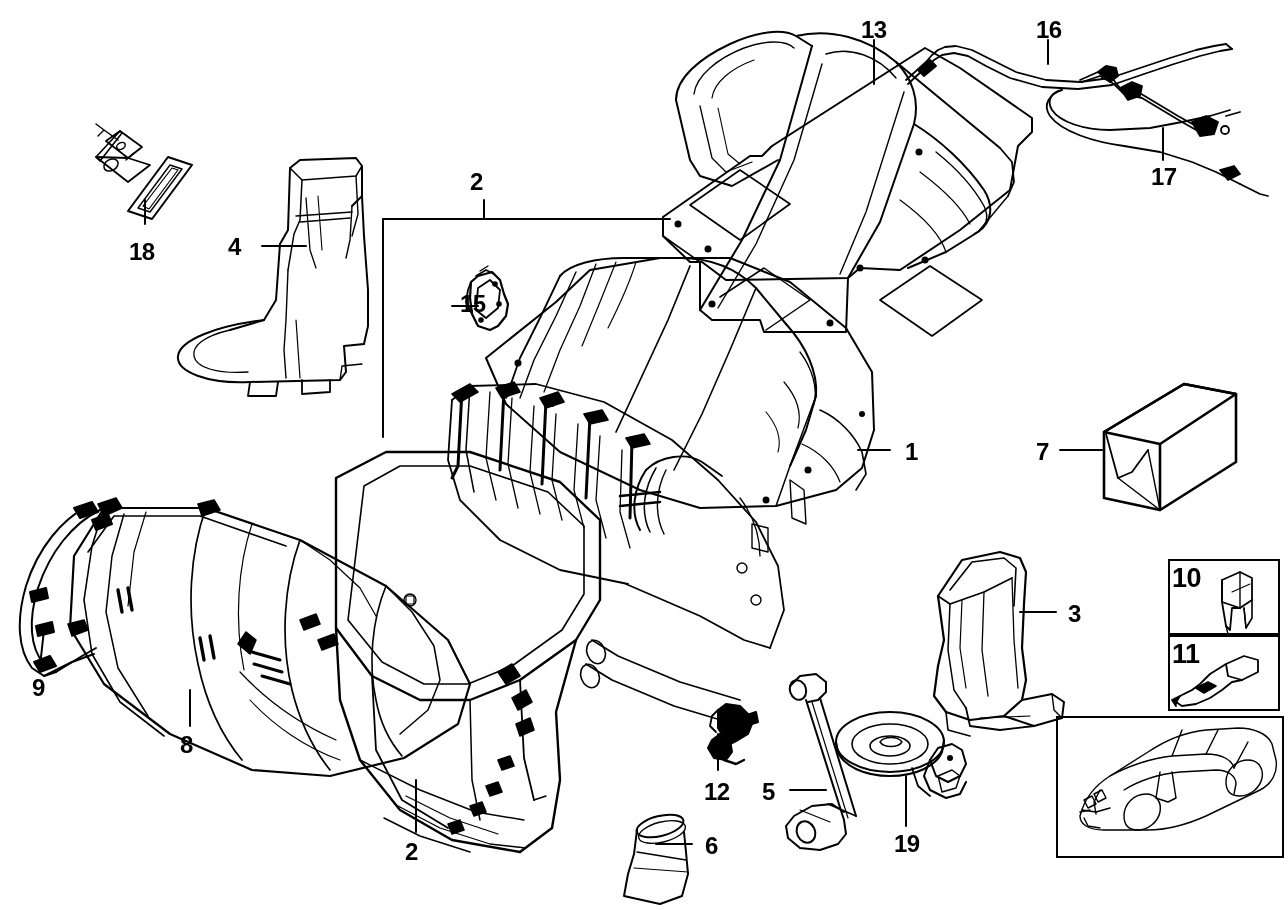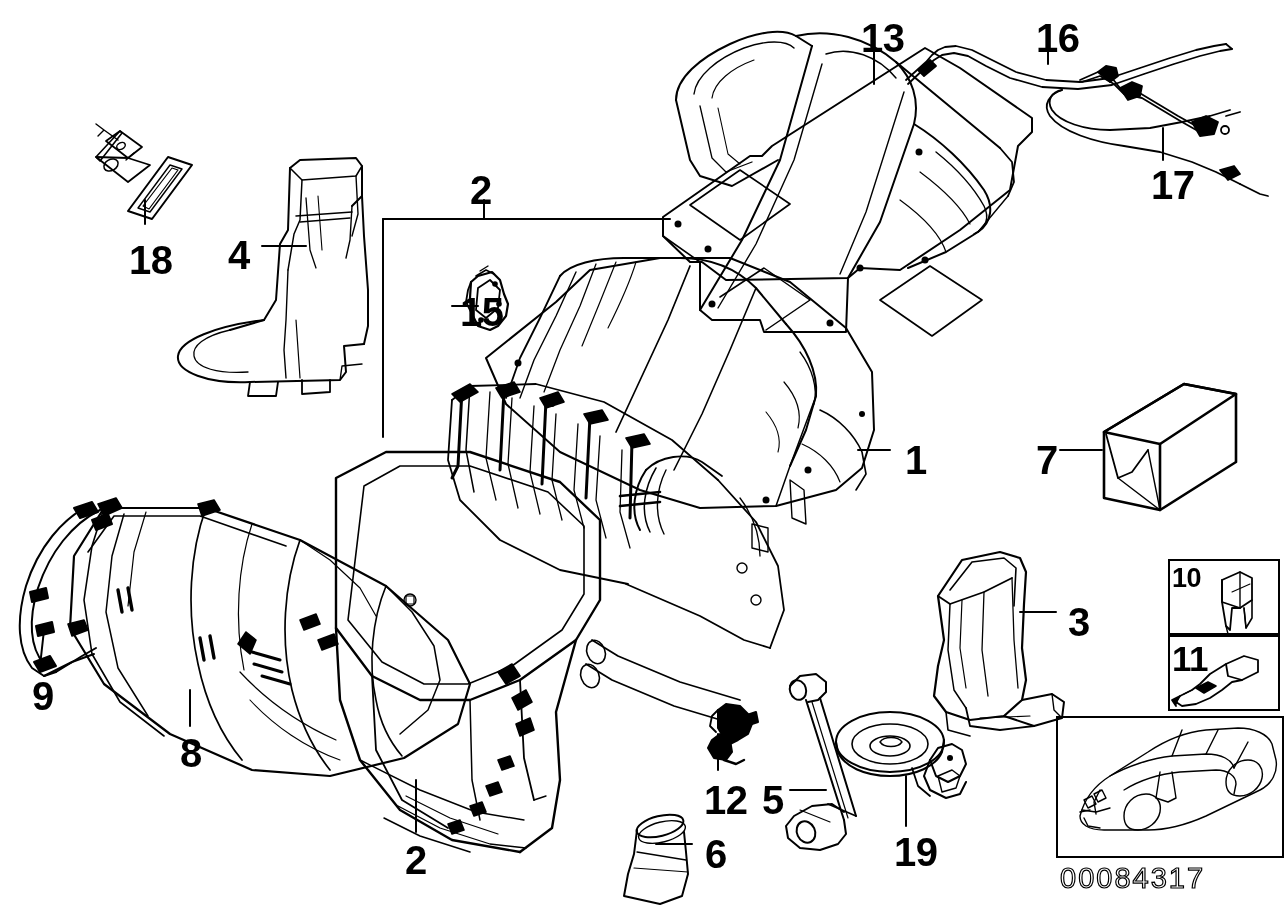--- a/index.html
+++ b/index.html
@@ -3,21 +3,21 @@
 <meta charset="utf-8">
 <title>Parts Diagram</title>
 <style>
   html,body{margin:0;padding:0;background:#ffffff;}
   body{width:1288px;height:910px;overflow:hidden;
        font-family:"Liberation Sans","DejaVu Sans",sans-serif;}
   #stage{position:relative;width:1288px;height:910px;background:#fff;}
   #stage svg{position:absolute;left:0;top:0;}
   .callout{position:absolute;font-weight:bold;color:#000;
            font-family:"Liberation Sans","DejaVu Sans",sans-serif;
-           font-size:40px;line-height:1;letter-spacing:-0.5px;
+           font-size:24px;line-height:1;letter-spacing:-0.5px;
            white-space:nowrap;user-select:none;}
   .partnum{position:absolute;font-size:29px;color:#000;
            font-family:"Liberation Sans","DejaVu Sans",sans-serif;
            letter-spacing:2px;
            -webkit-text-stroke:1.2px #000; color:transparent;}
   .insetbox{position:absolute;border:2px solid #000;box-sizing:border-box;}
 </style>
 </head>
 <body>
 
@@ -447,25 +447,24 @@
 <div class="callout" style="left:905px;top:440px;">1</div>
 <div class="callout" style="left:405px;top:840px;">2</div>
 <div class="callout" style="left:1068px;top:602px;">3</div>
 <div class="callout" style="left:228px;top:235px;">4</div>
 <div class="callout" style="left:762px;top:780px;">5</div>
 <div class="callout" style="left:705px;top:834px;">6</div>
 <div class="callout" style="left:1036px;top:440px;">7</div>
 <div class="callout" style="left:180px;top:733px;">8</div>
 <div class="callout" style="left:32px;top:676px;">9</div>
 <div class="callout" style="left:1172px;top:565px;font-size:27px;text-align:center;">10</div>
-<div class="callout" style="left:1172px;top:641px;font-size:35px;">11</div>
+<div class="callout" style="left:1172px;top:641px;font-size:27px;">11</div>
 <div class="callout" style="left:704px;top:780px;">12</div>
 <div class="callout" style="left:861px;top:18px;">13</div>
 <div class="callout" style="left:470px;top:170px;">2</div>
 <div class="callout" style="left:425px;top:292px;margin-left:35px;">15</div>
 <div class="callout" style="left:1036px;top:18px;">16</div>
 <div class="callout" style="left:1151px;top:165px;text-align:center;">17</div>
 <div class="callout" style="left:129px;top:240px;text-align:center;">18</div>
 <div class="callout" style="left:894px;top:832px;">19</div>
 
-<div class="partnum" style="left:1060px;top:862px;">00084317</div>
 
 </div>
 
 </body></html>

